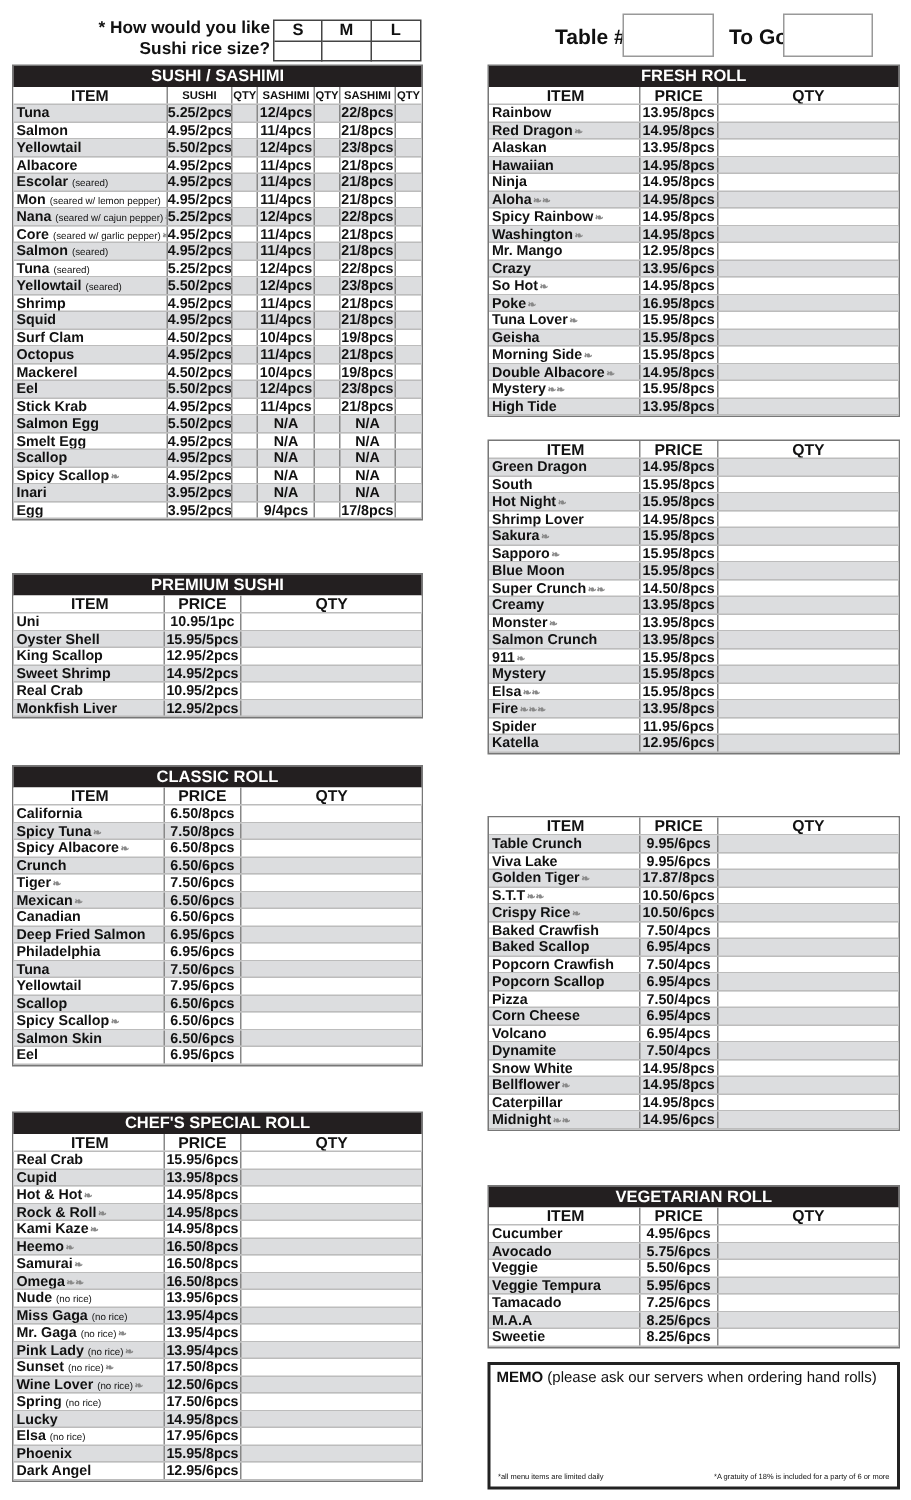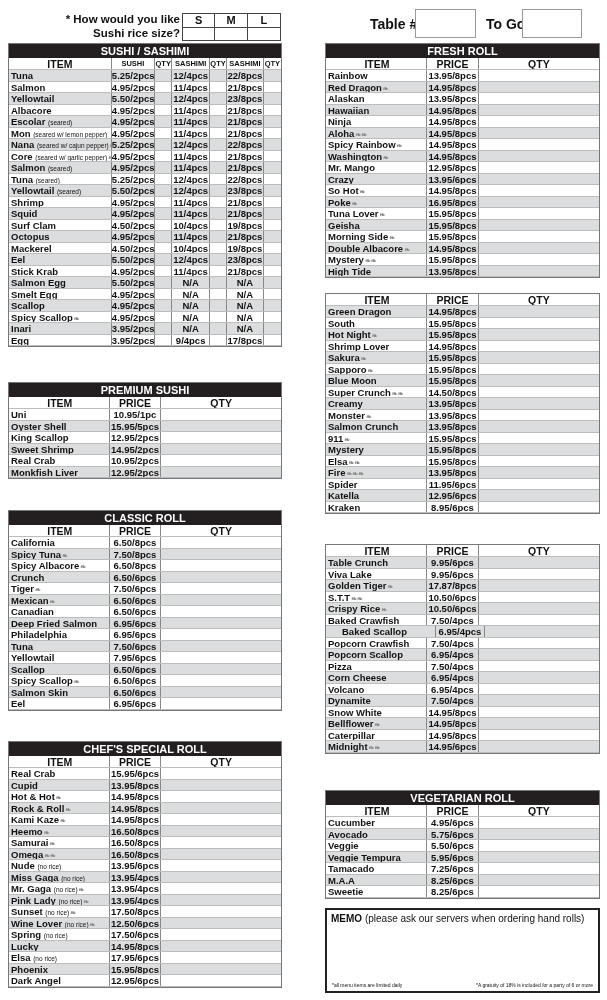--- a/index.html
+++ b/index.html
@@ -686,25 +686,20 @@
     <div class="row">
       <div class="c c-item" style="width: 37%;"><span>Spider</span></div>
       <div class="c c-price" style="width: 19%;">11.95/6pcs</div>
       <div class="c c-qty" style="width: 44%;"></div>
     </div>
     <div class="row">
       <div class="c c-item" style="width: 37%;"><span>Katella</span></div>
       <div class="c c-price" style="width: 19%;">12.95/6pcs</div>
       <div class="c c-qty" style="width: 44%;"></div>
     </div>
-    <div class="row">
-      <div class="c c-item" style="width: 37%;"><span>Kraken</span></div>
-      <div class="c c-price" style="width: 19%;">8.95/6pcs</div>
-      <div class="c c-qty" style="width: 44%;"></div>
-    </div>
   </div>
 <div class="section" id="sec-deep-fried-or-baked" style="left:325px; top:544px; width:275px;">
     <div class="row hdr">
       <div class="c c-item" style="width: 37%;">ITEM</div>
       <div class="c c-price" style="width: 19%;">PRICE</div>
       <div class="c c-qty" style="width: 44%;">QTY</div>
     </div>
     <div class="row">
       <div class="c c-item" style="width: 37%;"><span>Table Crunch</span></div>
       <div class="c c-price" style="width: 19%;">9.95/6pcs</div>
@@ -729,21 +724,21 @@
       <div class="c c-item" style="width: 37%;"><span>Crispy Rice</span><span class="pep">❧</span></div>
       <div class="c c-price" style="width: 19%;">10.50/6pcs</div>
       <div class="c c-qty" style="width: 44%;"></div>
     </div>
     <div class="row">
       <div class="c c-item" style="width: 37%;"><span>Baked Crawfish</span></div>
       <div class="c c-price" style="width: 19%;">7.50/4pcs</div>
       <div class="c c-qty" style="width: 44%;"></div>
     </div>
     <div class="row">
-      <div class="c c-item" style="width: 37%; margin-left: 14px;"><span>Baked Scallop</span></div>
+      <div class="c c-item" style="width: 37%;"><span>Baked Scallop</span></div>
       <div class="c c-price" style="width: 19%;">6.95/4pcs</div>
       <div class="c c-qty" style="width: 44%;"></div>
     </div>
     <div class="row">
       <div class="c c-item" style="width: 37%;"><span>Popcorn Crawfish</span></div>
       <div class="c c-price" style="width: 19%;">7.50/4pcs</div>
       <div class="c c-qty" style="width: 44%;"></div>
     </div>
     <div class="row">
       <div class="c c-item" style="width: 37%;"><span>Popcorn Scallop</span></div>

